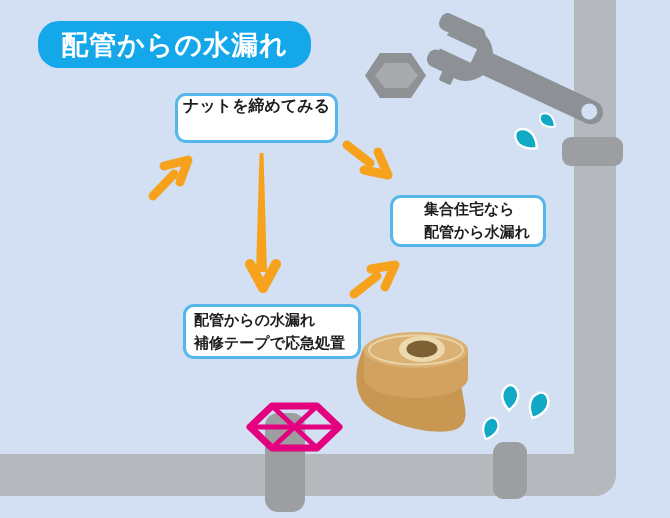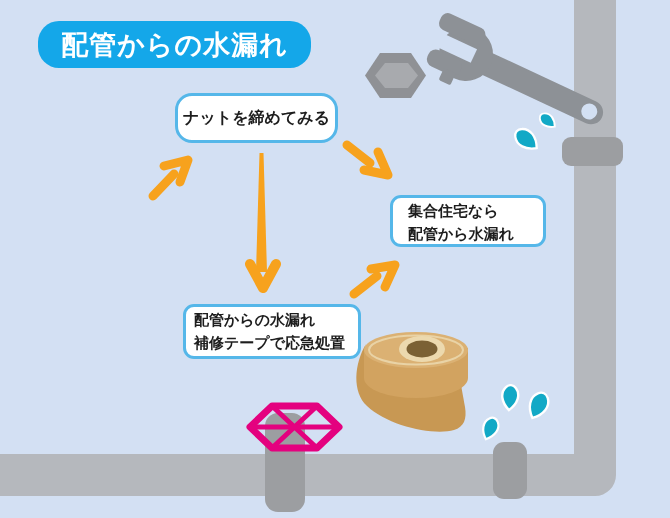--- a/index.html
+++ b/index.html
@@ -12,26 +12,26 @@
   .title{
     position:absolute;left:14px;top:21px;width:273px;height:47px;
     background:#14a7e9;border-radius:21px;color:#ffffff;
     font-weight:bold;font-size:27px;letter-spacing:1px;
     display:flex;align-items:center;justify-content:center;margin-left:24px;
   }
   .node{
     position:absolute;background:#ffffff;border:3px solid #55b7e9;
     border-radius:11px;color:#1d1d1d;font-weight:bold;box-sizing:border-box;
   }
-  .node.single{display:flex;align-items:center;justify-content:center;font-size:16px;border-radius:17px;}
+  .node.single{display:flex;align-items:flex-start;justify-content:center;font-size:16px;}
   .node.multi{display:flex;flex-direction:column;justify-content:center;
     padding:2px 8px;font-size:15px;line-height:23px;}
   #node-start{left:9px;top:200px;width:158px;height:50px;}
   #node-tighten{left:175px;top:93px;width:163px;height:50px;}
-  #node-contact{left:390px;top:195px;width:156px;height:52px;padding-left:15px;justify-content:space-between;}
+  #node-contact{left:390px;top:195px;width:156px;height:52px;padding-left:31px;}
   #node-tape{left:183px;top:304px;width:178px;height:55px;}
 </style>
 </head>
 <body>
 
 <div class="stage">
 
   <svg class="art" width="670" height="518" viewBox="0 0 670 518">
 
     <g>

